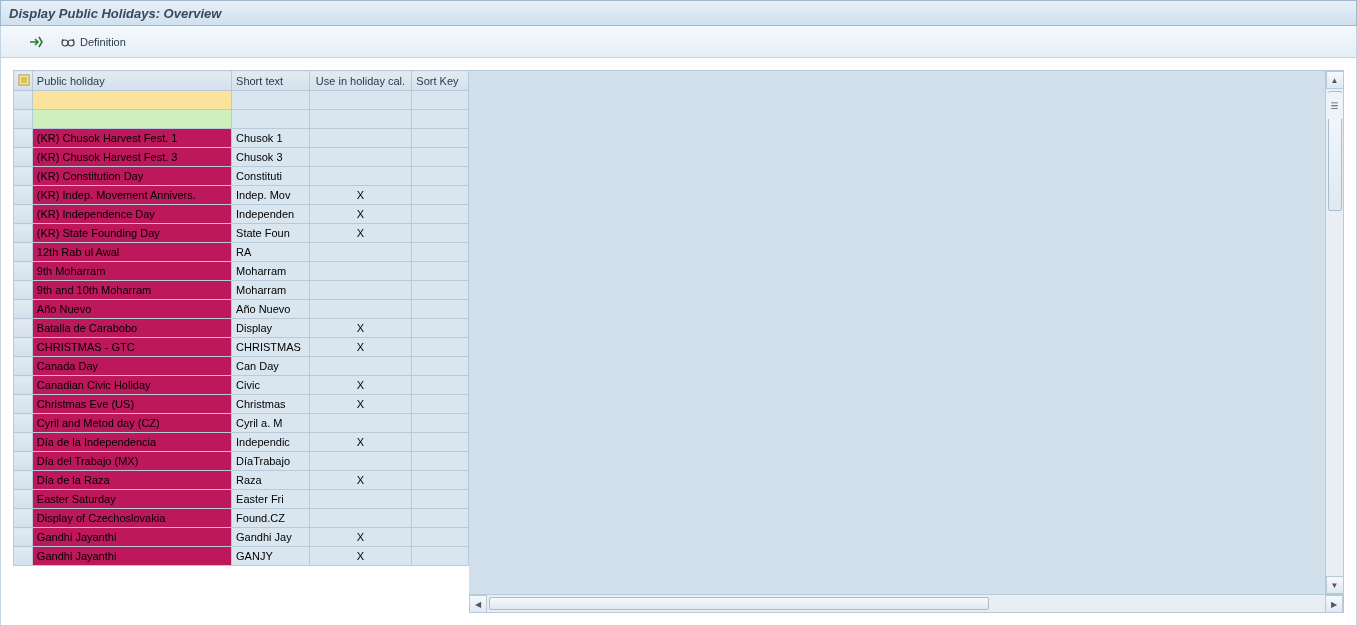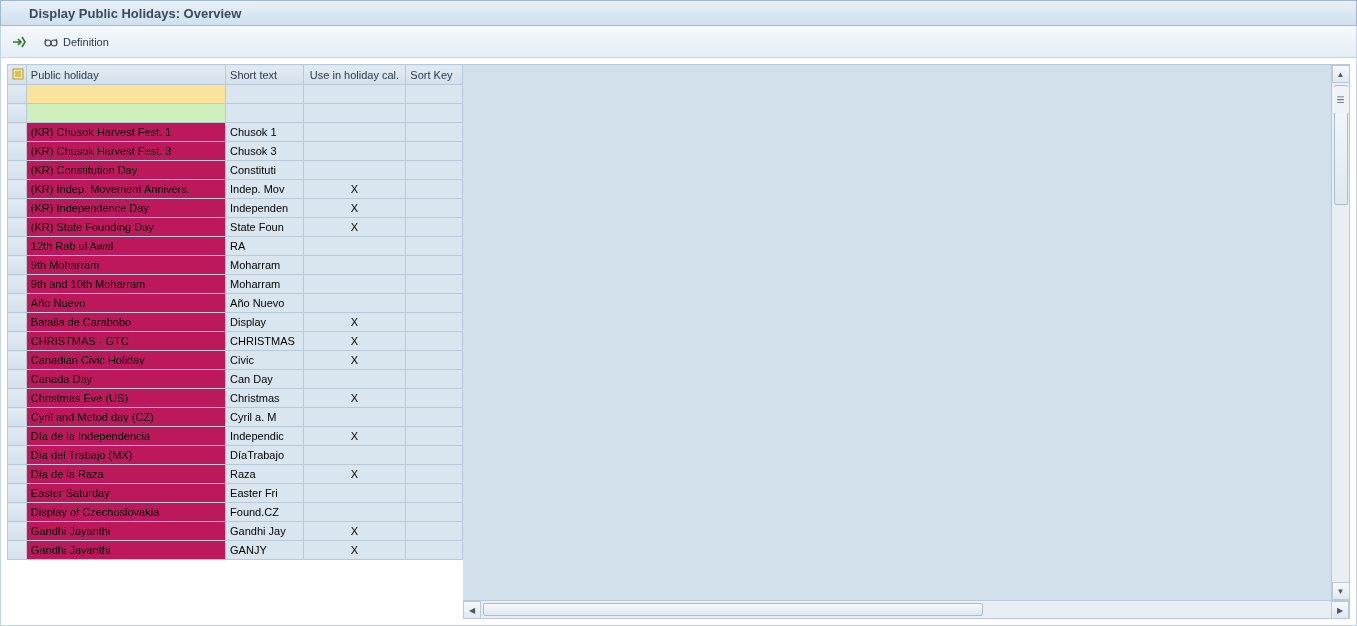--- a/index.html
+++ b/index.html
@@ -1,22 +1,22 @@
 <!DOCTYPE html>
 <html><head>
   <meta charset="utf-8">
   <style>
     * { box-sizing: border-box; margin: 0; padding: 0; }
     html, body { width: 1357px; height: 626px; font-family: Arial, sans-serif; font-size: 11px; background: #fff; overflow: hidden; }
     .app { width: 1357px; height: 626px; display: flex; flex-direction: column; }
     .title-bar { background: linear-gradient(#e8f0f7, #cfe0ee); border: 1px solid #9fb8cd; height: 26px; display: flex; align-items: center; padding: 0 8px; }
-    .title-bar .title { font-weight: bold; font-size: 13px; color: #3a4a5a; margin-left: 20px; }
-    .toolbar { background: linear-gradient(#f5f9fc, #e5eef6); border: 1px solid #c3d4e2; border-top: none; height: 32px; display: flex; align-items: center; padding: 0 6px; gap: 8px; }
+    .title-bar .title { font-weight: bold; font-style: italic; font-size: 13px; color: #3a4a5a; }
+    .toolbar { background: linear-gradient(#f5f9fc, #e5eef6); border: 1px solid #c3d4e2; border-top: none; height: 32px; display: flex; align-items: center; padding: 0 23px; gap: 8px; }
     .tool-btn { display: inline-flex; align-items: center; gap: 4px; height: 22px; padding: 0 4px; border-radius: 3px; color: #2a3a4a; cursor: default; }
-    .body-area { flex: 1; border: 1px solid #c3d4e2; border-top: none; padding: 6px; position: relative; display: flex; }
+    .body-area { flex: 1; border: 1px solid #c3d4e2; border-top: none; padding: 12px; position: relative; display: flex; }
     .grid-wrap { position: relative; width: 100%; height: 100%; display: flex; }
     .grid { border-collapse: collapse; table-layout: fixed; width: 456px; }
     .grid th, .grid td { border: 1px solid #b9c9d8; height: 19px; padding: 0 4px; overflow: hidden; white-space: nowrap; text-overflow: clip; }
     .grid th { background: linear-gradient(#e2ebf3, #d3e0ec); color: #2a3a4a; font-weight: normal; text-align: left; }
     .grid thead tr { height: 20px; }
     .sel-col { width: 18px; background: linear-gradient(#e2ebf3, #d3e0ec); cursor: default; }
     .sel-header { width: 18px; background: linear-gradient(#e2ebf3, #d3e0ec); text-align: center; }
     .col-holiday { width: 190px; }
     .col-short { width: 74px; }
     .col-use { width: 98px; text-align: center !important; margin-left: 32px; }
@@ -174,30 +174,30 @@
               </tr>
               <tr>
                 <td class="sel-col"></td>
                 <td class="col-holiday">CHRISTMAS - GTC</td>
                 <td class="col-short">CHRISTMAS</td>
                 <td class="col-use">X</td>
                 <td class="col-sort"></td>
               </tr>
               <tr>
                 <td class="sel-col"></td>
+                <td class="col-holiday">Canada Day</td>
+                <td class="col-short">Can Day</td>
+                <td class="col-use"></td>
+                <td class="col-sort"></td>
+              </tr>
+              <tr>
+                <td class="sel-col"></td>
                 <td class="col-holiday">Canadian Civic Holiday</td>
                 <td class="col-short">Civic</td>
                 <td class="col-use">X</td>
-                <td class="col-sort"></td>
-              </tr>
-              <tr>
-                <td class="sel-col"></td>
-                <td class="col-holiday">Canada Day</td>
-                <td class="col-short">Can Day</td>
-                <td class="col-use"></td>
                 <td class="col-sort"></td>
               </tr>
               <tr>
                 <td class="sel-col"></td>
                 <td class="col-holiday">Christmas Eve (US)</td>
                 <td class="col-short">Christmas</td>
                 <td class="col-use">X</td>
                 <td class="col-sort"></td>
               </tr>
               <tr>

